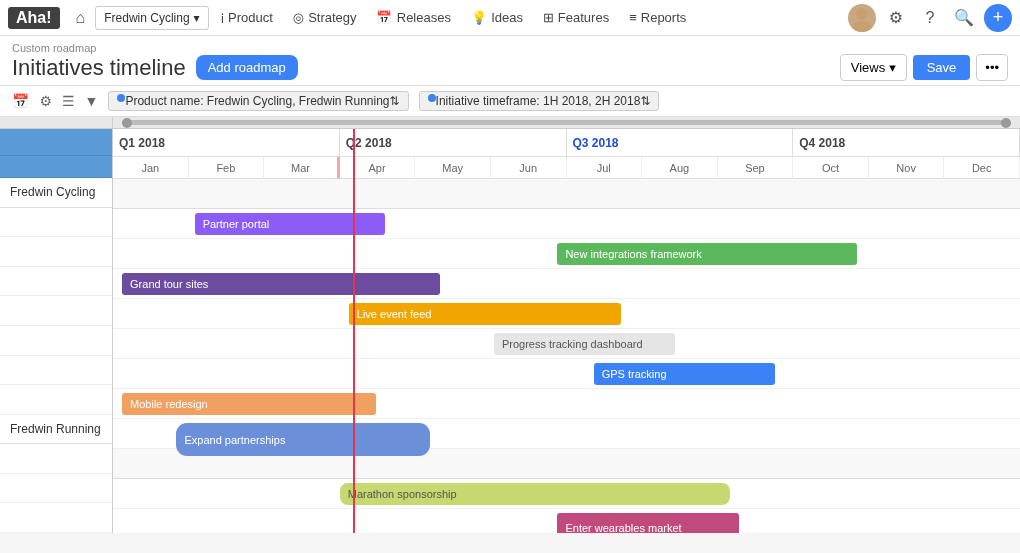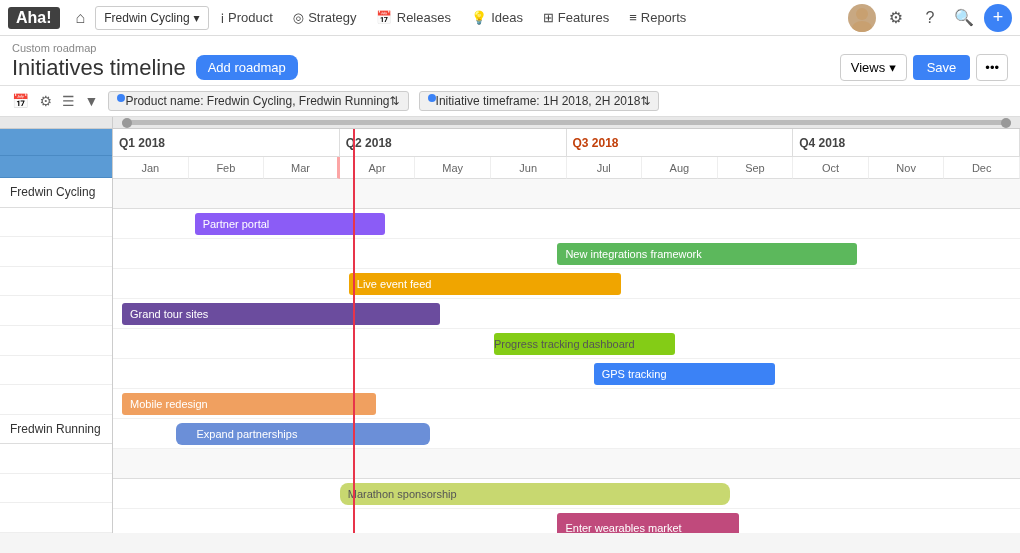--- a/index.html
+++ b/index.html
@@ -182,21 +182,21 @@
     <div class="slider-row" style="position:relative; background:#e8e8e8; height:12px; border-bottom:1px solid #ccc;">
       <div class="slider-track" style="position:absolute; left:1%; right:1%; top:3px; height:5px; background:#bbb; border-radius:3px;"></div>
       <div class="slider-handle-left" style="position:absolute; left:1%; top:1px; width:10px; height:10px; background:#999; border-radius:50;"></div>
       <div class="slider-handle-right" style="position:absolute; right:1%; top:1px; width:10px; height:10px; background:#999; border-radius:50;"></div>
     </div>
 
     <div style="position:relative; display:grid; grid-template-columns: repeat(12, 1fr);">
 
       <div style="grid-column: 1/4; height:28px; border-right:1px solid #ddd; border-bottom:1px solid #ddd; display:flex; align-items:center; padding-left:6px; font-size:12px; font-weight:600; color:#444;">Q1 2018</div>
       <div style="grid-column: 4/7; height:28px; border-right:1px solid #ddd; border-bottom:1px solid #ddd; display:flex; align-items:center; padding-left:6px; font-size:12px; font-weight:600; color:#444;">Q2 2018</div>
-      <div style="grid-column: 7/10; height:28px; border-right:1px solid #ddd; border-bottom:1px solid #ddd; display:flex; align-items:center; padding-left:6px; font-size:12px; font-weight:600; color:#c2410c;">Q3 2018</div>
+      <div style="grid-column: 7/10; height:28px; border-right:1px solid #ddd; border-bottom:1px solid #ddd; display:flex; align-items:center; padding-left:6px; font-size:12px; font-weight:600; color:#1d4ed8;">Q3 2018</div>
       <div style="grid-column: 10/13; height:28px; border-right:1px solid #ddd; border-bottom:1px solid #ddd; display:flex; align-items:center; padding-left:6px; font-size:12px; font-weight:600; color:#444;">Q4 2018</div>
 
       <div style="grid-column:1; height:22px; border-right:1px solid #eee; border-bottom:1px solid #ddd; display:flex; align-items:center; justify-content:center; font-size:11px; color:#666;">Jan</div>
       <div style="grid-column:2; height:22px; border-right:1px solid #eee; border-bottom:1px solid #ddd; display:flex; align-items:center; justify-content:center; font-size:11px; color:#666;">Feb</div>
       <div style="grid-column:3; height:22px; border-right:3px solid #fca5a5; border-bottom:1px solid #ddd; display:flex; align-items:center; justify-content:center; font-size:11px; color:#666;">Mar</div>
       <div style="grid-column:4; height:22px; border-right:1px solid #eee; border-bottom:1px solid #ddd; display:flex; align-items:center; justify-content:center; font-size:11px; color:#666;">Apr</div>
       <div style="grid-column:5; height:22px; border-right:1px solid #eee; border-bottom:1px solid #ddd; display:flex; align-items:center; justify-content:center; font-size:11px; color:#666;">May</div>
       <div style="grid-column:6; height:22px; border-right:1px solid #eee; border-bottom:1px solid #ddd; display:flex; align-items:center; justify-content:center; font-size:11px; color:#666;">Jun</div>
       <div style="grid-column:7; height:22px; border-right:1px solid #eee; border-bottom:1px solid #ddd; display:flex; align-items:center; justify-content:center; font-size:11px; color:#666;">Jul</div>
       <div style="grid-column:8; height:22px; border-right:1px solid #eee; border-bottom:1px solid #ddd; display:flex; align-items:center; justify-content:center; font-size:11px; color:#666;">Aug</div>
@@ -209,41 +209,41 @@
 
       <div style="grid-column:1/13; height:30px; border-bottom:1px solid #f0f0f0; position:relative;">
         <div style="position:absolute; left:9%; width:21%; top:4px; height:22px; background:#8b5cf6; border-radius:3px; display:flex; align-items:center; padding:0 8px; font-size:11px; color:#fff; font-weight:500;">Partner portal</div>
       </div>
 
       <div style="grid-column:1/13; height:30px; border-bottom:1px solid #f0f0f0; position:relative;">
         <div style="position:absolute; left:49%; width:33%; top:4px; height:22px; background:#5cb85c; border-radius:3px; display:flex; align-items:center; padding:0 8px; font-size:11px; color:#fff; font-weight:500;">New integrations framework</div>
       </div>
 
       <div style="grid-column:1/13; height:30px; border-bottom:1px solid #f0f0f0; position:relative;">
+        <div style="position:absolute; left:1%; width:35%; top:4px; height:22px; background:#6b4c9e; border-radius:3px; display:flex; align-items:center; padding:0 8px; font-size:11px; color:#fff; font-weight:500;">Grand tour sites</div>
+      </div>
+
+      <div style="grid-column:1/13; height:30px; border-bottom:1px solid #f0f0f0; position:relative;">
         <div style="position:absolute; left:26%; width:30%; top:4px; height:22px; background:#f0a500; border-radius:3px; display:flex; align-items:center; padding:0 8px; font-size:11px; color:#fff; font-weight:500;">Live event feed</div>
       </div>
 
       <div style="grid-column:1/13; height:30px; border-bottom:1px solid #f0f0f0; position:relative;">
-        <div style="position:absolute; left:1%; width:35%; top:4px; height:22px; background:#6b4c9e; border-radius:3px; display:flex; align-items:center; padding:0 8px; font-size:11px; color:#fff; font-weight:500;">Grand tour sites</div>
-      </div>
-
-      <div style="grid-column:1/13; height:30px; border-bottom:1px solid #f0f0f0; position:relative;">
-        <div style="position:absolute; left:42%; width:20%; top:4px; height:22px; background:#84cc16; border-radius:3px; display:flex; align-items:center; padding:0 0; font-size:11px; color:#555; font-weight:500;">Progress tracking dashboard</div>
+        <div style="position:absolute; left:42%; width:20%; top:4px; height:22px; background:#e5e5e5; border-radius:3px; display:flex; align-items:center; padding:0 8px; font-size:11px; color:#555; font-weight:500;">Progress tracking dashboard</div>
       </div>
 
       <div style="grid-column:1/13; height:30px; border-bottom:1px solid #f0f0f0; position:relative;">
         <div style="position:absolute; left:53%; width:20%; top:4px; height:22px; background:#3b82f6; border-radius:3px; display:flex; align-items:center; padding:0 8px; font-size:11px; color:#fff; font-weight:500;">GPS tracking</div>
       </div>
 
       <div style="grid-column:1/13; height:30px; border-bottom:1px solid #f0f0f0; position:relative;">
         <div style="position:absolute; left:1%; width:28%; top:4px; height:22px; background:#f0a060; border-radius:3px; display:flex; align-items:center; padding:0 8px; font-size:11px; color:#fff; font-weight:500;">Mobile redesign</div>
       </div>
 
       <div style="grid-column:1/13; height:30px; border-bottom:1px solid #f0f0f0; position:relative;">
-        <div style="position:absolute; left:7%; width:28%; top:4px; height:22px; background:#6b8fd8; border-radius:6px; display:flex; align-items:center; padding:0 20px; font-size:11px; color:#fff; font-weight:500;">Expand partnerships</div>
+        <div style="position:absolute; left:7%; width:28%; top:4px; height:33px; background:#6b8fd8; border-radius:11px; display:flex; align-items:center; padding:0 8px; font-size:11px; color:#fff; font-weight:500;">Expand partnerships</div>
       </div>
 
       <div style="grid-column:1/13; height:30px; background:#f8f8f8; border-bottom:1px solid #ddd;"></div>
 
       <div style="grid-column:1/13; height:30px; border-bottom:1px solid #f0f0f0; position:relative;">
         <div style="position:absolute; left:25%; width:43%; top:4px; height:22px; background:#c8d870; border-radius:8px; display:flex; align-items:center; padding:0 8px; font-size:11px; color:#555; font-weight:500;">Marathon sponsorship</div>
       </div>
 
       <div style="grid-column:1/13; height:30px; border-bottom:1px solid #f0f0f0; position:relative;">
         <div style="position:absolute; left:49%; width:20%; top:4px; height:22px; background:#c04a7c; border-radius:3px; display:flex; align-items:center; padding:15px 8px; font-size:11px; color:#fff; font-weight:500;">Enter wearables market</div>

